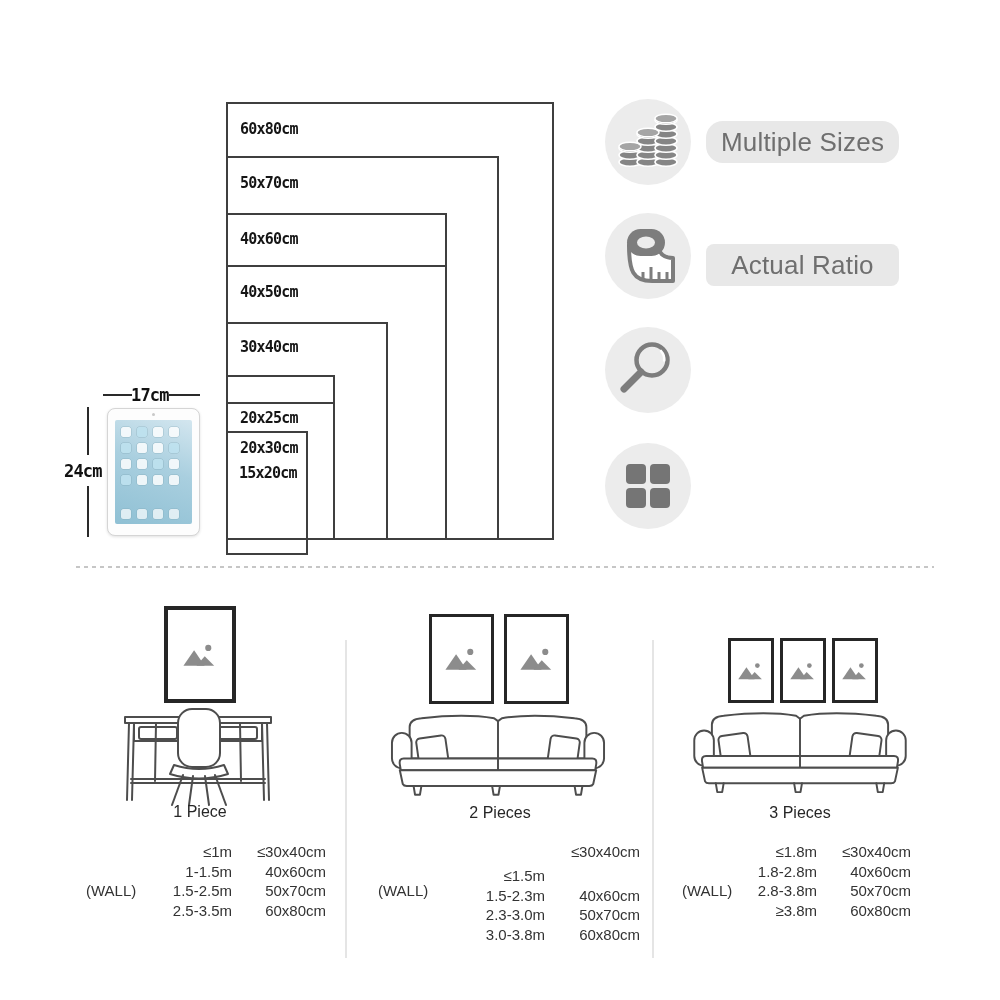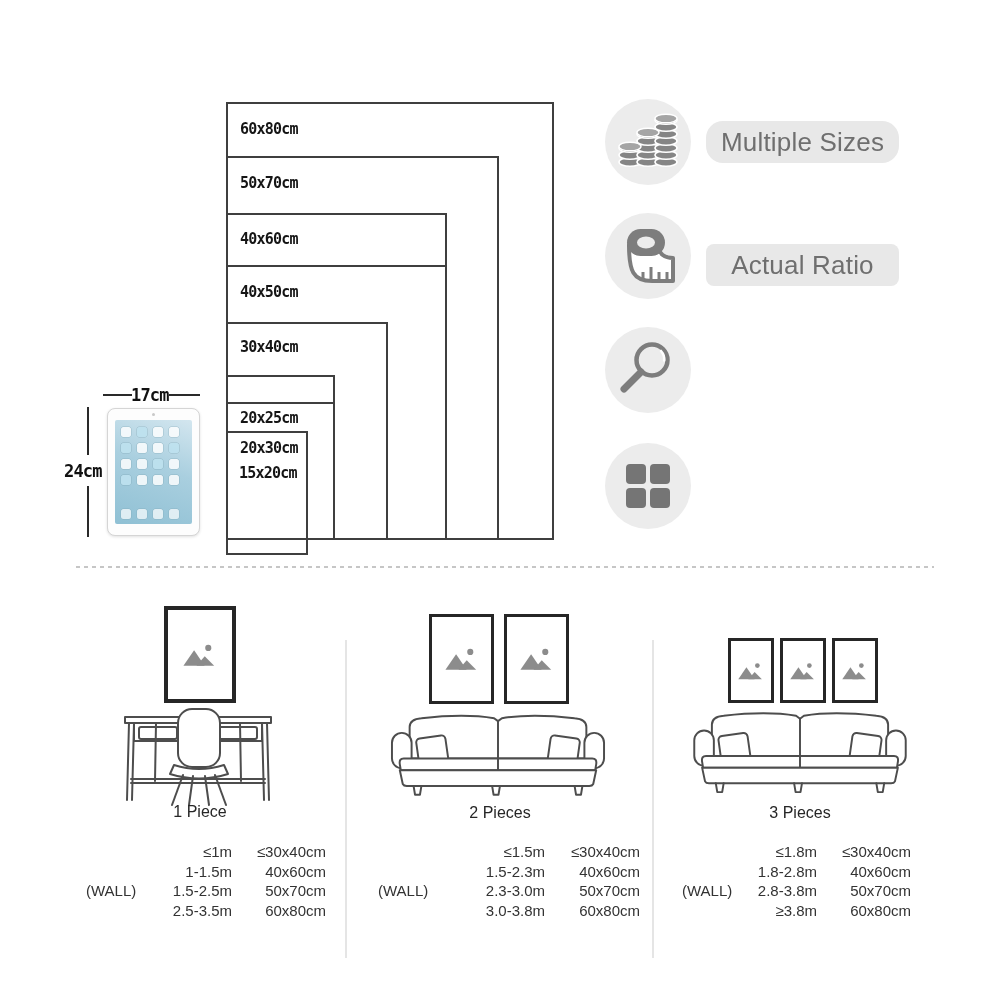--- a/index.html
+++ b/index.html
@@ -339,21 +339,21 @@
         <span class="c1" style="width:92px;">2.5-3.5m</span>
         <span class="c2" style="width:94px;">60x80cm</span>
       </div>
     </div>
   </div>
 
   <div class="wall-table" style="left:376px;top:840px;">
     <span class="wall-label" style="left:2px;top:42px;">(WALL)</span>
     <div class="wall-rows" style="left:74px;top:2px;">
       <div class="wall-row">
-        <span class="c1" style="width:95px;">≤1.5m</span>
+        <span class="c1" style="width:95px;margin-top:24px;">≤1.5m</span>
         <span class="c2" style="width:95px;">≤30x40cm</span>
       </div>
       <div class="wall-row">
         <span class="c1" style="width:95px;">1.5-2.3m</span>
         <span class="c2" style="width:95px;">40x60cm</span>
       </div>
       <div class="wall-row">
         <span class="c1" style="width:95px;">2.3-3.0m</span>
         <span class="c2" style="width:95px;">50x70cm</span>
       </div>

